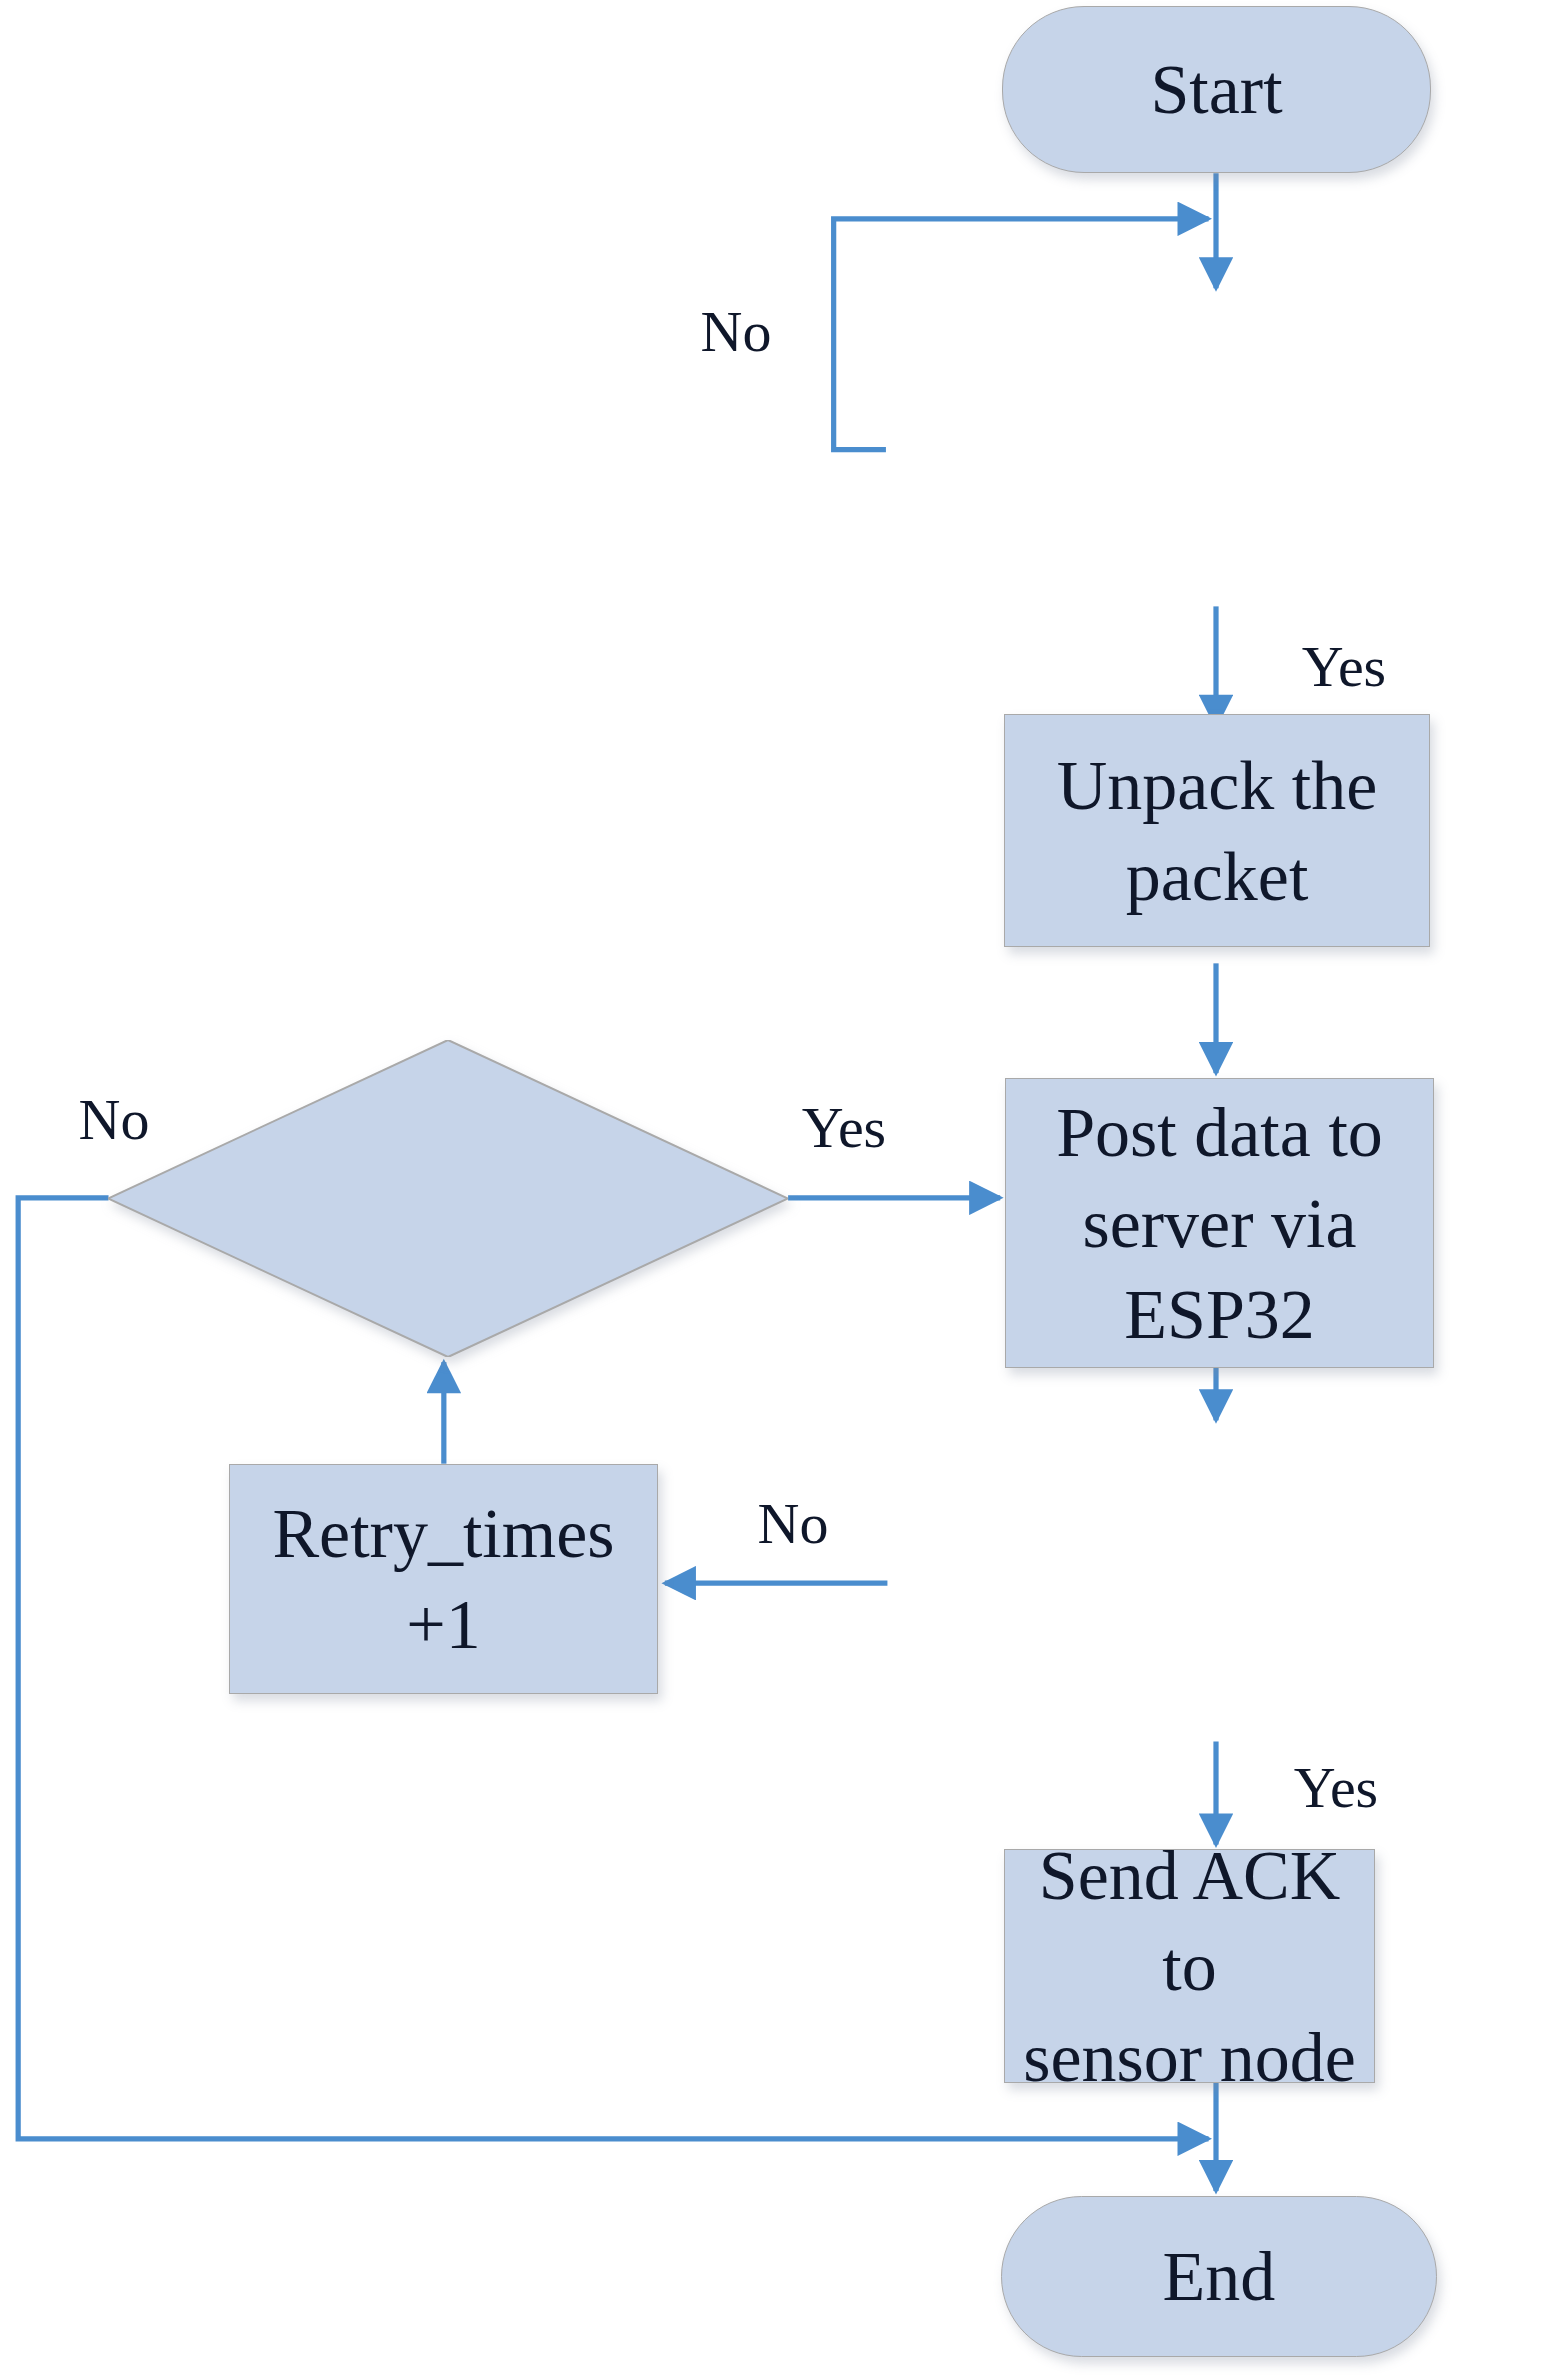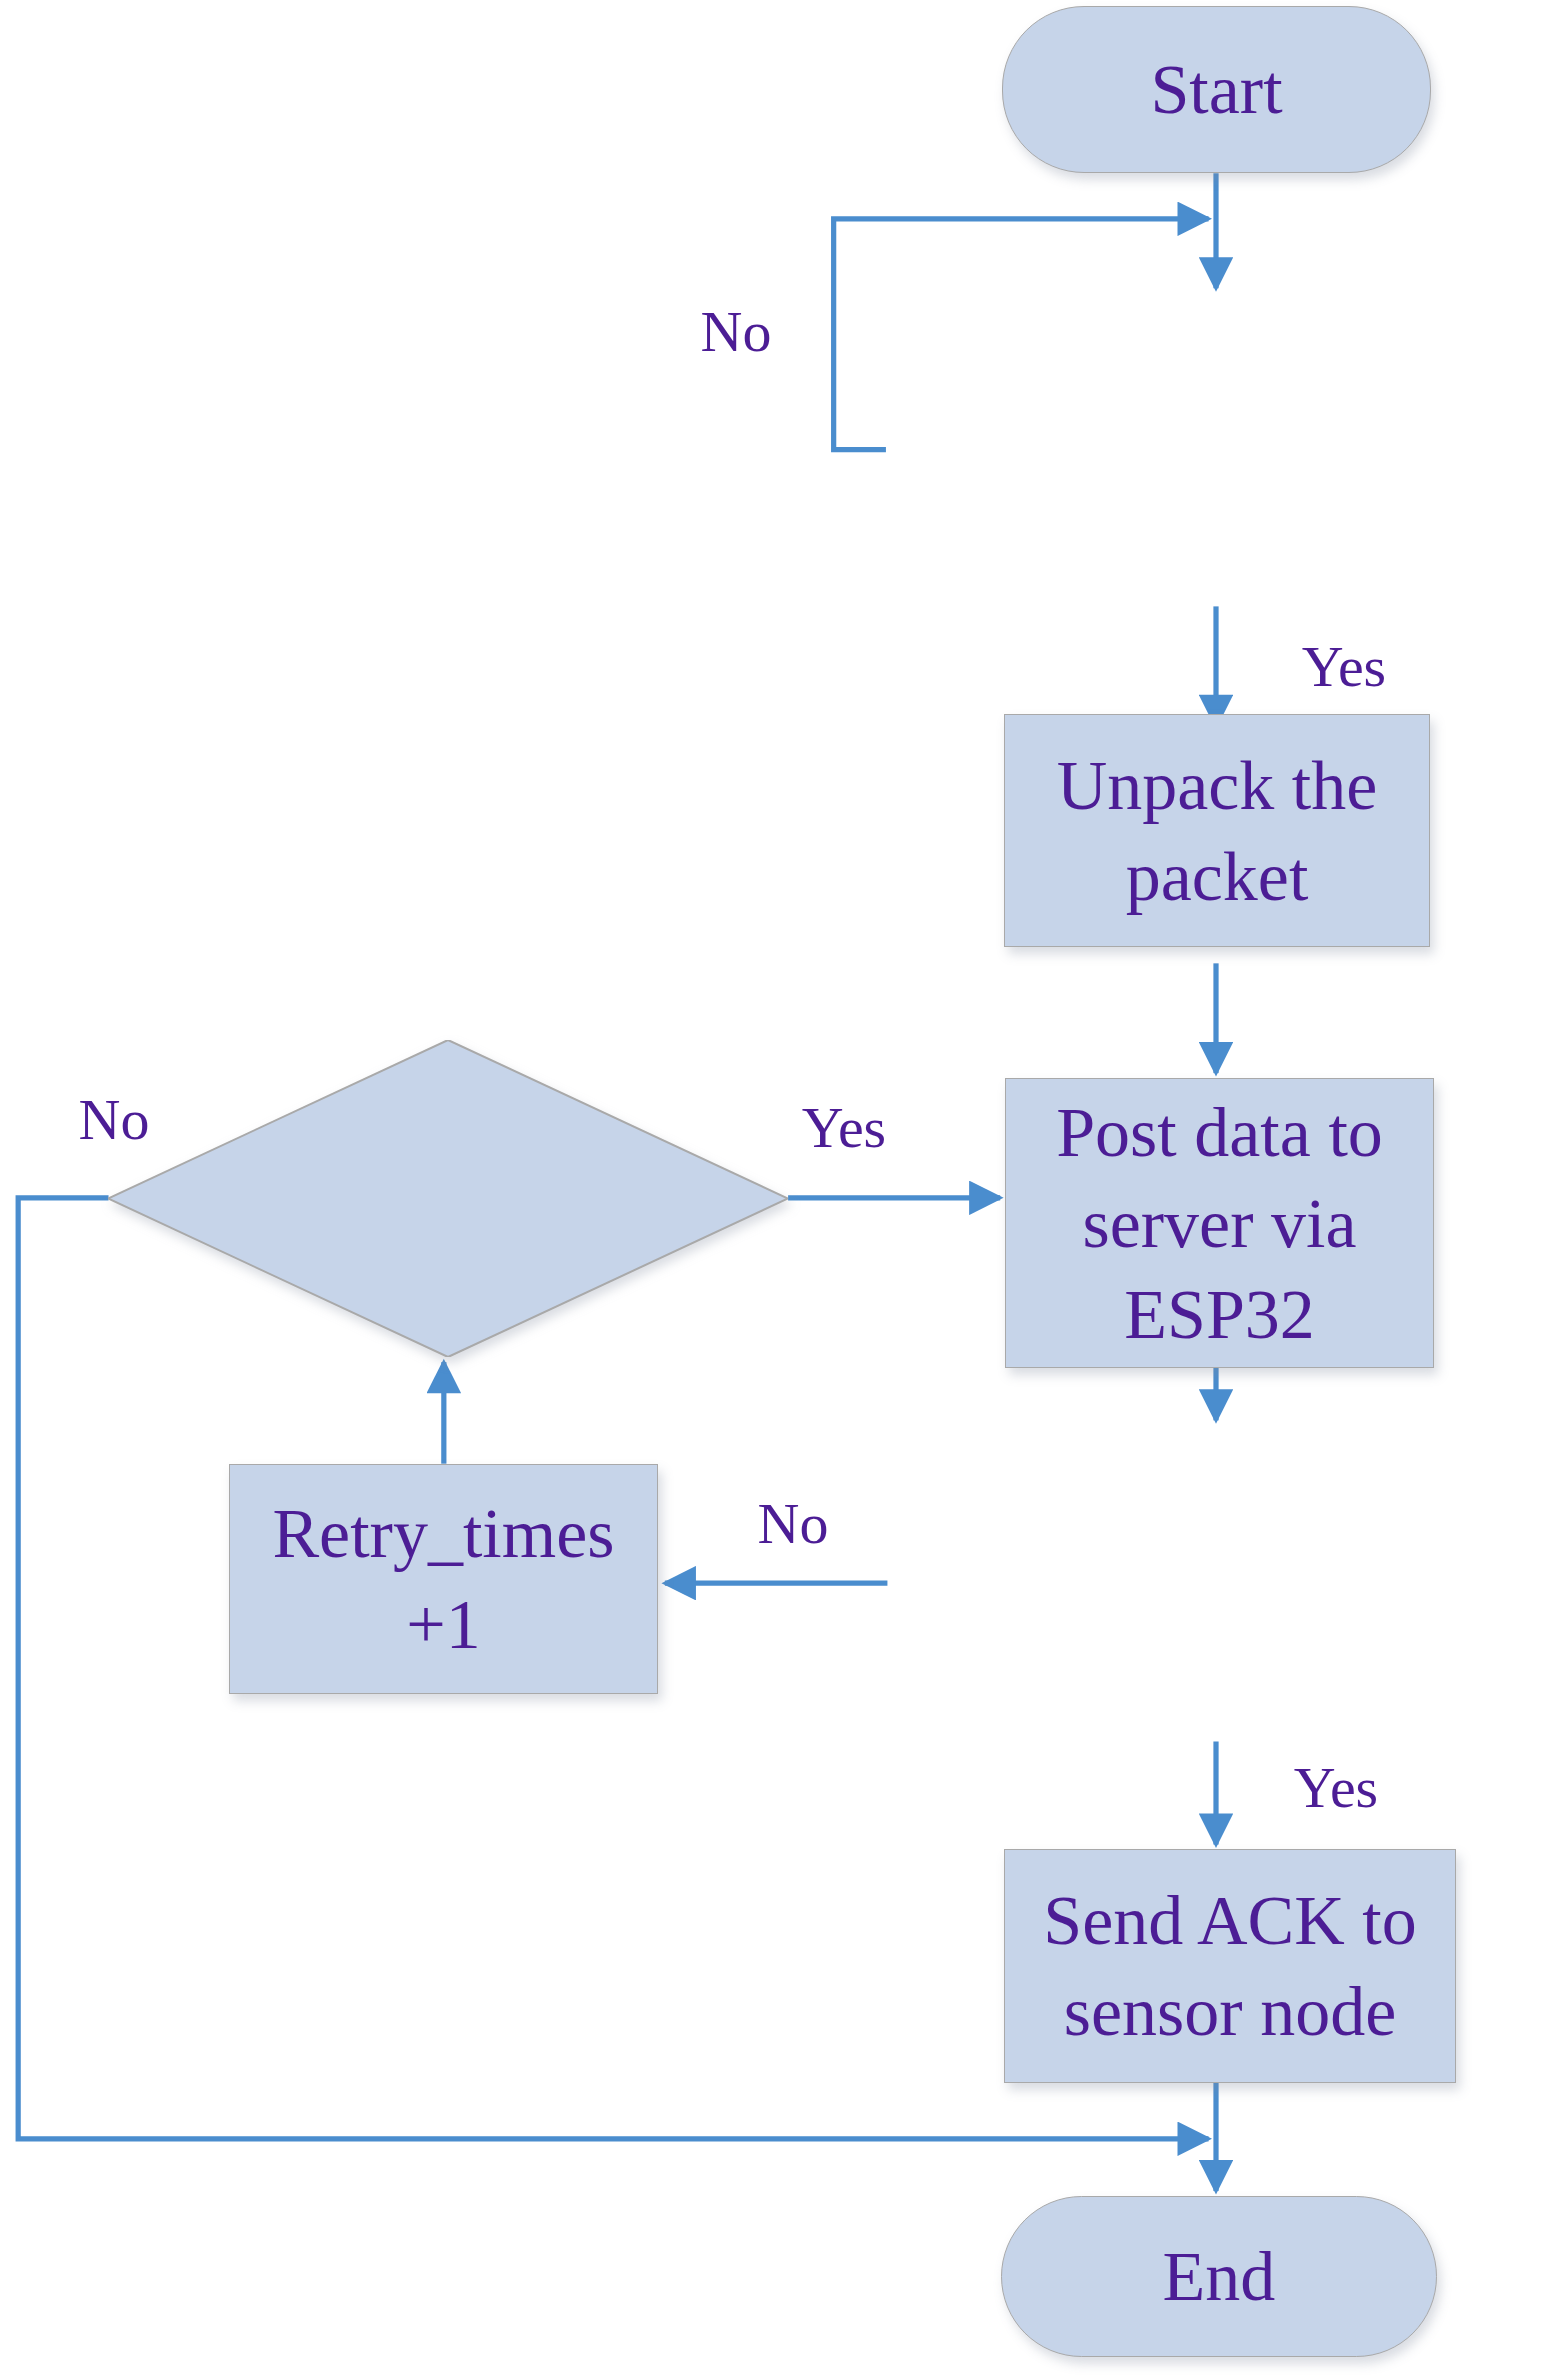--- a/index.html
+++ b/index.html
@@ -1,21 +1,21 @@
 <!DOCTYPE html>
 <html style="font-size:12px"><head>
 <meta charset="utf-8">
 <style>
   html,body{margin:0;padding:0;background:#ffffff;}
   #canvas{
     position:relative;
     width:1565px;height:2377px;
     background:#ffffff;
     font-family:"Liberation Serif","DejaVu Serif",serif;
-    color:#4c1d95;
+    color:#0f172a;
     overflow:hidden;
   }
   svg.edges{position:absolute;left:0;top:0;z-index:1;}
   .node{
     position:absolute;z-index:2;
     display:flex;align-items:center;justify-content:center;
     text-align:center;
     font-size:70px;line-height:1.3;
     white-space:pre-line;
   }
@@ -76,21 +76,21 @@
 packet</span>
   </div>
 
   <div class="node process" style="left:1005px;top:1078px;width:429px;height:290px">
     <span class="node-label">Post data to
 server via
 ESP32</span>
   </div>
 
 
-  <div class="node process" style="left:1004px;top:1849px;width:452px;height:234px">
+  <div class="node process" style="left:1004px;top:1849px;width:371px;height:234px">
     <span class="node-label">Send ACK to
 sensor node</span>
   </div>
 
   <div class="node pill" style="left:1001px;top:2196px;width:436px;height:161px">
     <span class="node-label">End</span>
   </div>
 
   <div class="node diamond" style="left:108px;top:1040px;width:680px;height:317px">
     <svg class="shape" viewBox="0 0 100 100" preserveAspectRatio="none">

